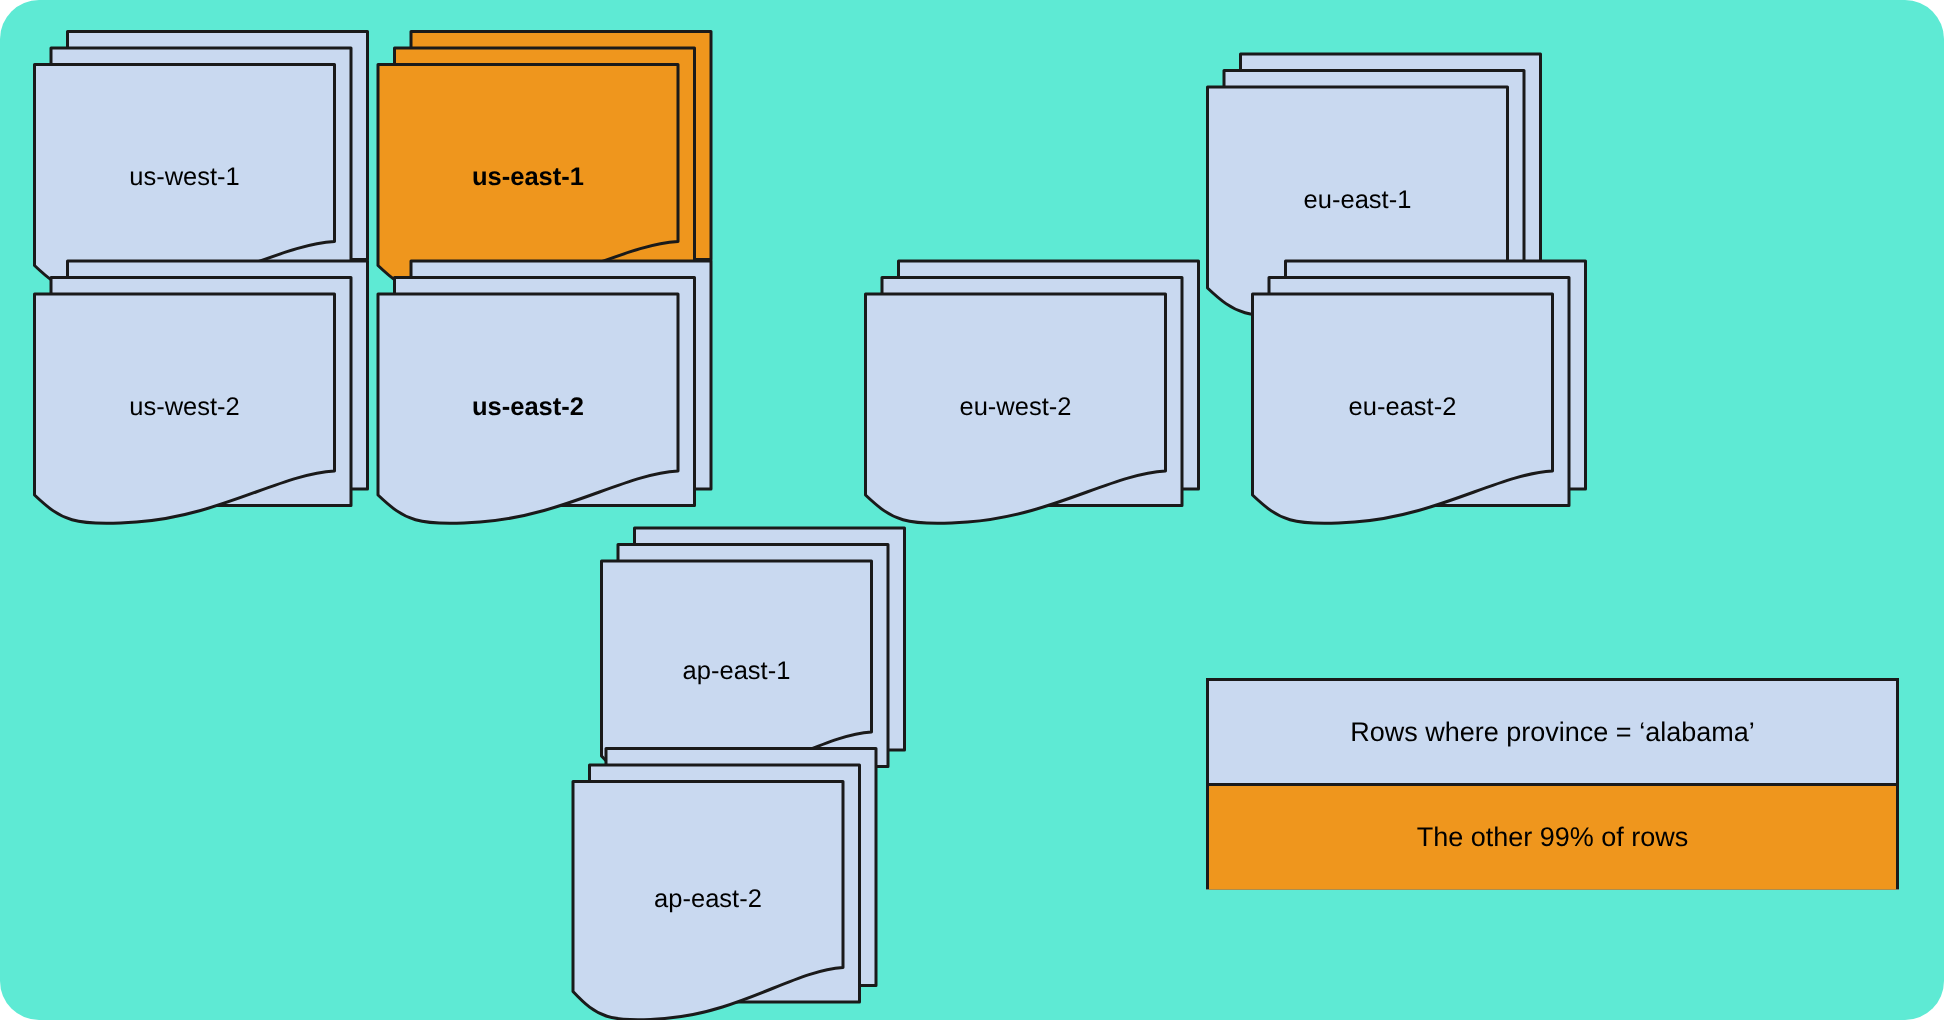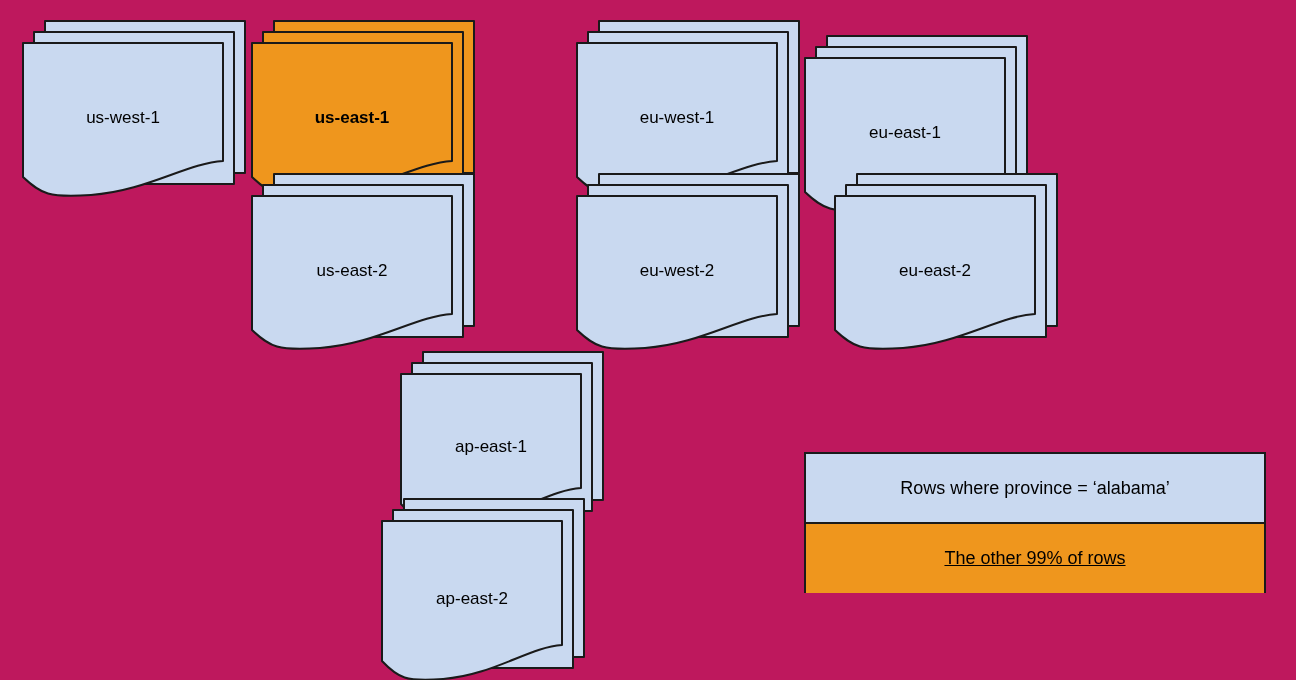--- a/index.html
+++ b/index.html
@@ -10,21 +10,22 @@
   body {
     width: 1296px;
     height: 680px;
     font-family: "Liberation Sans", sans-serif;
     overflow: hidden;
   }
   #canvas {
     position: relative;
     width: 1296px;
     height: 680px;
-    background: #be185d;
+    background: #5eead4;
+    border-radius: 26px;
   }
   .doc-stack {
     position: absolute;
   }
   .doc-stack svg {
     display: block;
     overflow: visible;
   }
   .doc-label {
     font-family: "Liberation Sans", sans-serif;
@@ -48,21 +49,20 @@
     font-size: 18px;
     color: #000000;
     box-sizing: border-box;
   }
   .legend-row.top {
     height: 70px;
     border-bottom: 2px solid #1a1a1a;
   }
   .legend-row.bottom {
     height: 69px;
-    text-decoration: underline;
   }
 </style>
 </head>
 <body>
 
 <div id="canvas">
     <div class="doc-stack" style="left: 21px; top: 19px;">
       <svg width="226" height="182" viewBox="0 0 226 182">
         <g transform="translate(24,2)">
           <path d="M 0 0 L 200 0 L 200 152 L 0 152 Z" fill="#c9d9f0" stroke="#1a1a1a" stroke-width="2" stroke-linejoin="round"></path>
@@ -83,49 +83,49 @@
         </g>
         <g transform="translate(13,13)">
           <path d="M 0 0 L 200 0 L 200 152 L 0 152 Z" fill="#ef961d" stroke="#1a1a1a" stroke-width="2" stroke-linejoin="round"></path>
         </g>
         <g transform="translate(2,24)">
           <path d="M 0 0 L 200 0 L 200 118 C 164 120 124 148 68 152 C 26 155 18 151 0 134 Z" fill="#ef961d" stroke="#1a1a1a" stroke-width="2" stroke-linejoin="round"></path>
         </g>
         <text class="doc-label" x="102" y="100">us-east-1</text>
       </svg>
     </div>
-    <div class="doc-stack" style="left: 575px; top: 19px;">
-      <svg width="226" height="182" viewBox="0 0 226 182">
-        <g transform="translate(24,2)">
-          <path d="M 0 0 L 200 0 L 200 152 L 0 152 Z" fill="#c9d9f0" stroke="#1a1a1a" stroke-width="2" stroke-linejoin="round"></path>
-        </g>
-        <g transform="translate(13,13)">
-          <path d="M 0 0 L 200 0 L 200 152 L 0 152 Z" fill="#c9d9f0" stroke="#1a1a1a" stroke-width="2" stroke-linejoin="round"></path>
-        </g>
-        <g transform="translate(2,24)">
-          <path d="M 0 0 L 200 0 L 200 118 C 164 120 124 148 68 152 C 26 155 18 151 0 134 Z" fill="#c9d9f0" stroke="#1a1a1a" stroke-width="2" stroke-linejoin="round"></path>
-        </g>
-        <text class="doc-label" x="102" y="100">eu-west-1</text>
-      </svg>
-    </div>
     <div class="doc-stack" style="left: 803px; top: 34px;">
       <svg width="226" height="182" viewBox="0 0 226 182">
         <g transform="translate(24,2)">
           <path d="M 0 0 L 200 0 L 200 152 L 0 152 Z" fill="#c9d9f0" stroke="#1a1a1a" stroke-width="2" stroke-linejoin="round"></path>
         </g>
         <g transform="translate(13,13)">
           <path d="M 0 0 L 200 0 L 200 152 L 0 152 Z" fill="#c9d9f0" stroke="#1a1a1a" stroke-width="2" stroke-linejoin="round"></path>
         </g>
         <g transform="translate(2,24)">
           <path d="M 0 0 L 200 0 L 200 118 C 164 120 124 148 68 152 C 26 155 18 151 0 134 Z" fill="#c9d9f0" stroke="#1a1a1a" stroke-width="2" stroke-linejoin="round"></path>
         </g>
         <text class="doc-label" x="102" y="100">eu-east-1</text>
       </svg>
     </div>
-    <div class="doc-stack" style="left: 250px; top: 172px;">
+    <div class="doc-stack" style="left: 21px; top: 172px;">
+      <svg width="226" height="182" viewBox="0 0 226 182">
+        <g transform="translate(24,2)">
+          <path d="M 0 0 L 200 0 L 200 152 L 0 152 Z" fill="#c9d9f0" stroke="#1a1a1a" stroke-width="2" stroke-linejoin="round"></path>
+        </g>
+        <g transform="translate(13,13)">
+          <path d="M 0 0 L 200 0 L 200 152 L 0 152 Z" fill="#c9d9f0" stroke="#1a1a1a" stroke-width="2" stroke-linejoin="round"></path>
+        </g>
+        <g transform="translate(2,24)">
+          <path d="M 0 0 L 200 0 L 200 118 C 164 120 124 148 68 152 C 26 155 18 151 0 134 Z" fill="#c9d9f0" stroke="#1a1a1a" stroke-width="2" stroke-linejoin="round"></path>
+        </g>
+        <text class="doc-label" x="102" y="100">us-west-2</text>
+      </svg>
+    </div>
+    <div class="doc-stack" style="left: 250px; top: 172px; font-weight: bold;">
       <svg width="226" height="182" viewBox="0 0 226 182">
         <g transform="translate(24,2)">
           <path d="M 0 0 L 200 0 L 200 152 L 0 152 Z" fill="#c9d9f0" stroke="#1a1a1a" stroke-width="2" stroke-linejoin="round"></path>
         </g>
         <g transform="translate(13,13)">
           <path d="M 0 0 L 200 0 L 200 152 L 0 152 Z" fill="#c9d9f0" stroke="#1a1a1a" stroke-width="2" stroke-linejoin="round"></path>
         </g>
         <g transform="translate(2,24)">
           <path d="M 0 0 L 200 0 L 200 118 C 164 120 124 148 68 152 C 26 155 18 151 0 134 Z" fill="#c9d9f0" stroke="#1a1a1a" stroke-width="2" stroke-linejoin="round"></path>
         </g>

